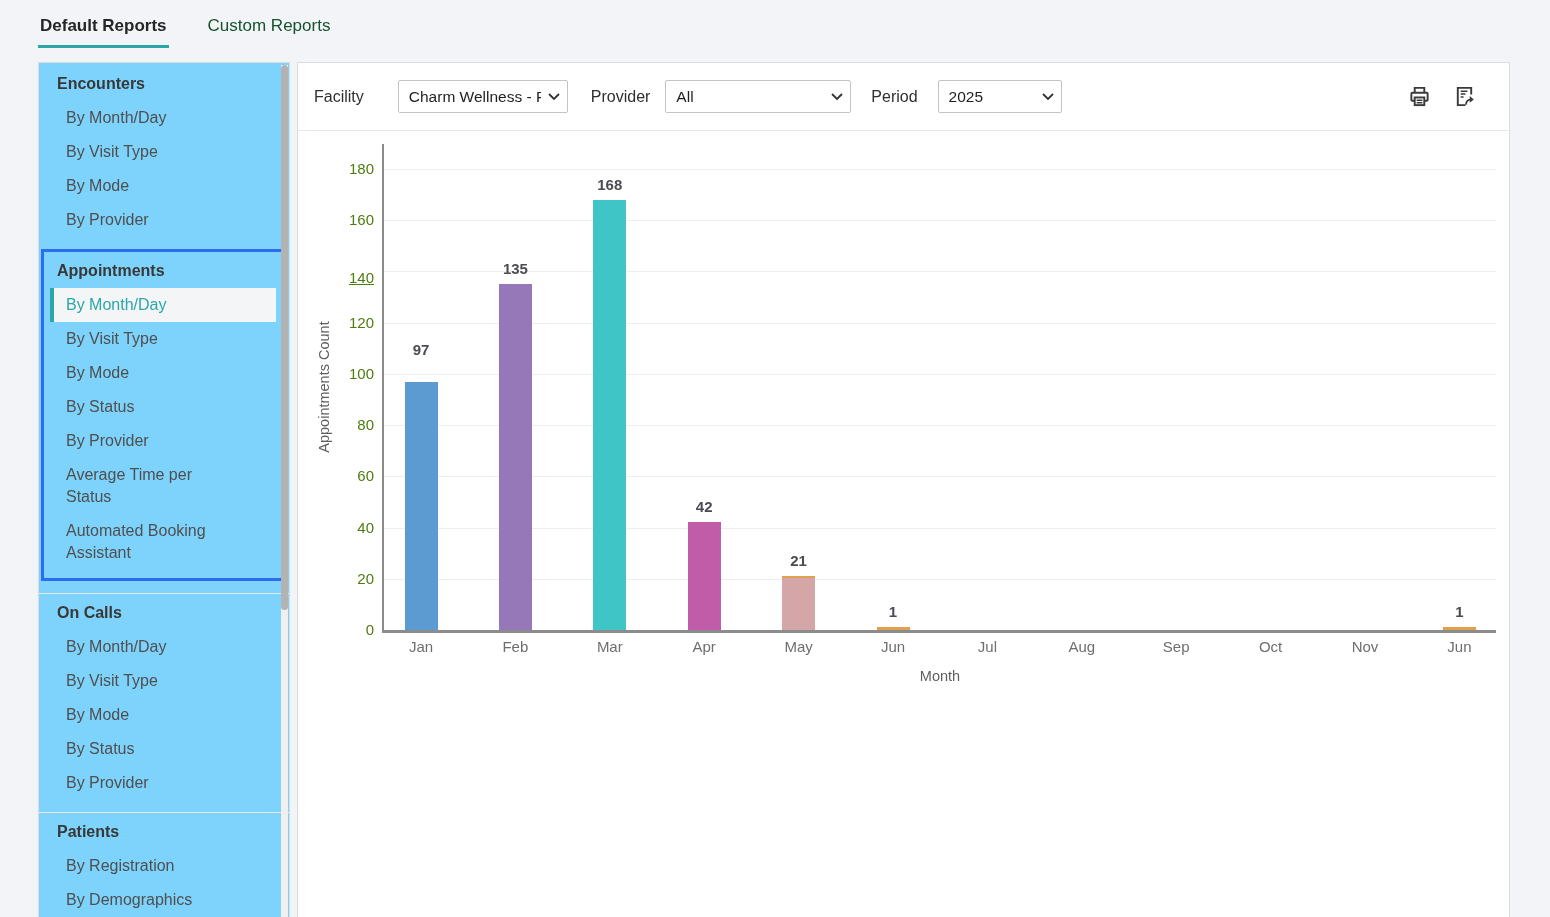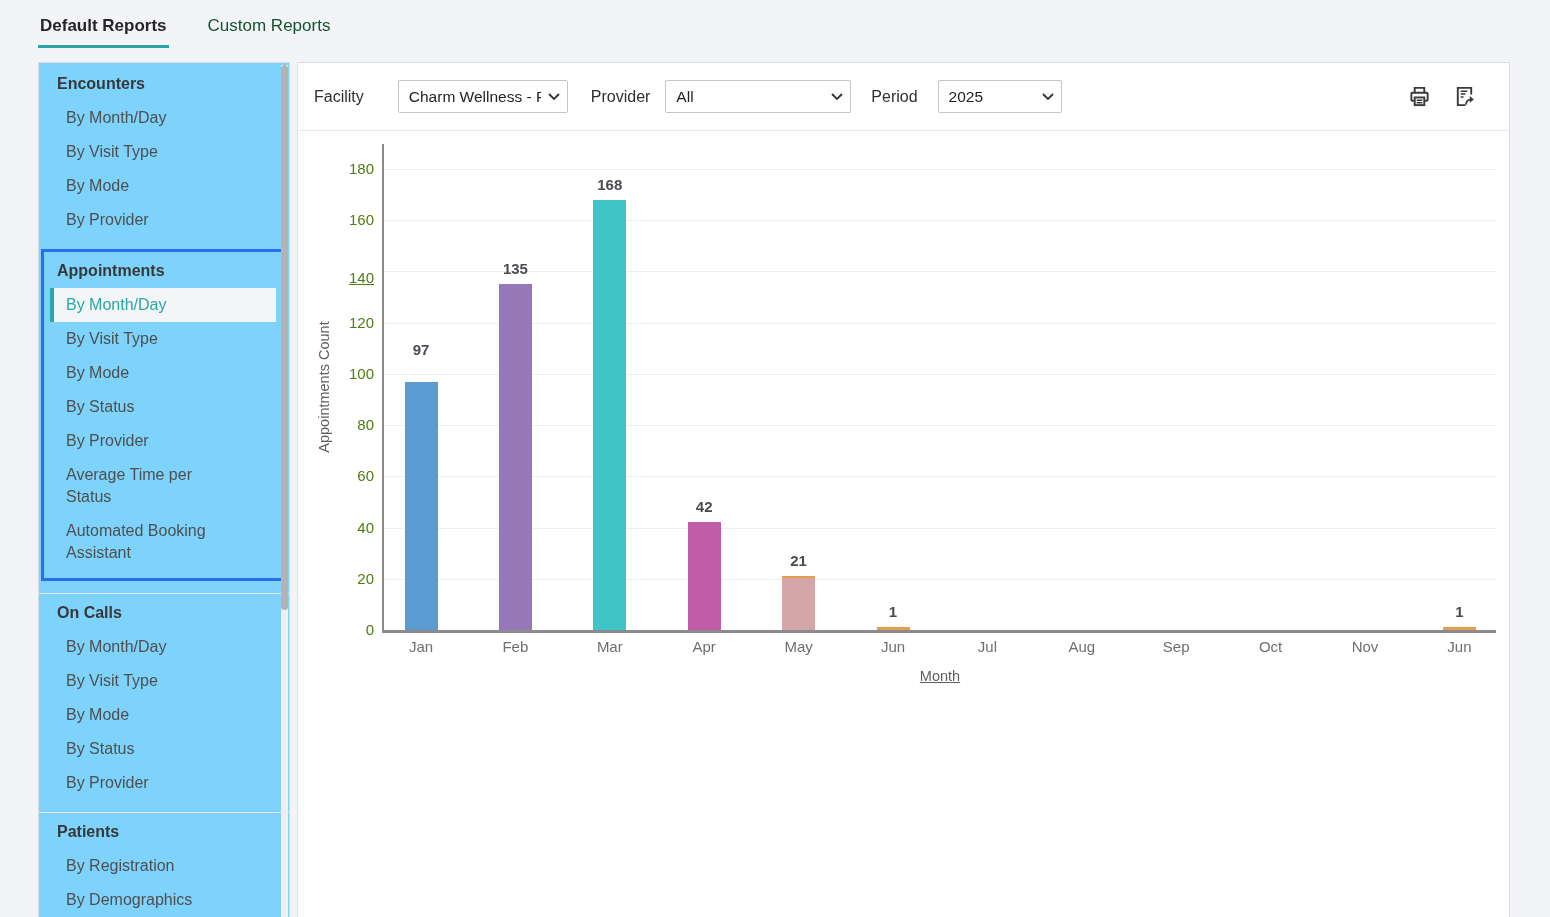--- a/index.html
+++ b/index.html
@@ -164,21 +164,21 @@
   .bar-value {
     position: absolute; width: 60px; text-align: center;
     font-size: 15px; font-weight: 700; color: #4b4b52;
   }
   .xtick {
     position: absolute; width: 70px; text-align: center;
     font-size: 15px; color: #6e6e6e;
   }
   .x-title {
     position: absolute; width: 80px; text-align: center;
-    font-size: 14.5px; color: #5f5f5f; text-decoration: underline;
+    font-size: 14.5px; color: #5f5f5f;
   }
   .y-title {
     position: absolute; width: 180px; height: 20px;
     text-align: center; font-size: 14.5px; color: #5f5f5f;
     transform: rotate(-90deg);
   }
 </style>
 </head>
 <body>
 

